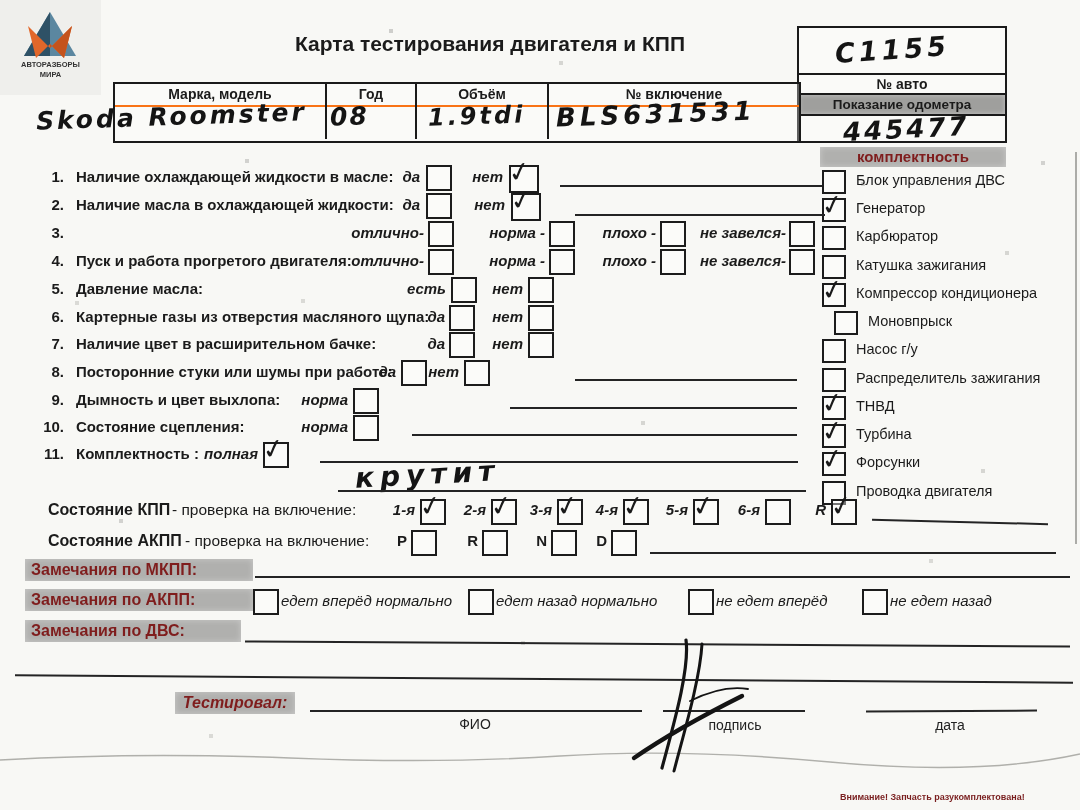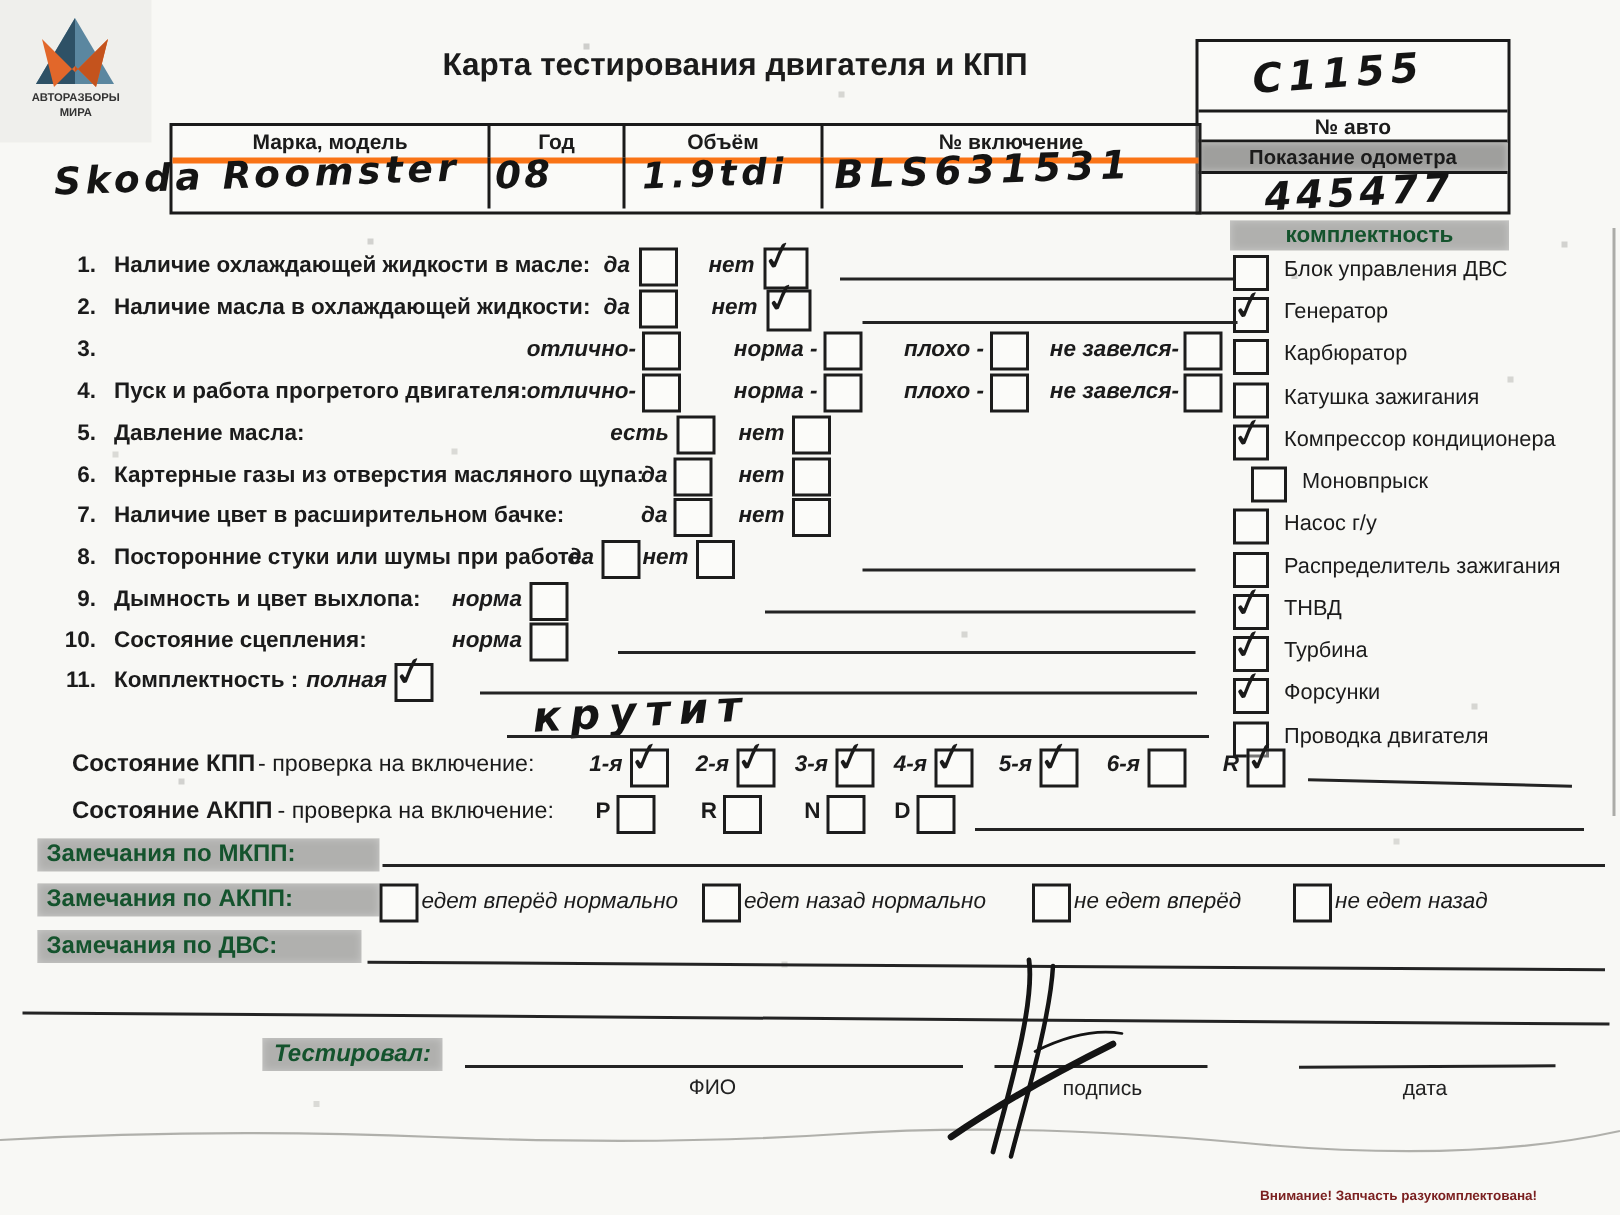--- a/index.html
+++ b/index.html
@@ -17,21 +17,21 @@
   .optl{position:absolute;font-style:italic;font-weight:normal;font-size:15px;white-space:nowrap;}
   .cb{position:absolute;width:22px;height:22px;border:2px solid #1c1c1c;background:rgba(255,255,255,.4);}
   .cb.small{width:20px;height:20px;}
   .cb.checked::after{
     content:"✓";position:absolute;left:-3px;top:-11px;
     font-size:27px;font-weight:bold;color:#1a1a1a;transform:rotate(-12deg);
     font-family:"DejaVu Sans",sans-serif;
   }
   .wline{position:absolute;height:0;border-bottom:2px solid #242424;}
   .band{
-    position:absolute;background:#b0b0ae;color:#14532d;font-weight:bold;
+    position:absolute;background:#b0b0ae;color:#7f1d1d;font-weight:bold;
     font-size:16px;white-space:nowrap;text-align:center;
     box-shadow:inset 0 0 6px rgba(255,255,255,.35);
   }
   .hand{
     position:absolute;font-family:"DejaVu Sans",sans-serif;font-style:italic;font-weight:bold;
     color:#141414;letter-spacing:2px;white-space:nowrap;transform:rotate(-2deg);
   }
   .hd-cell{font-weight:bold;font-size:14px;text-align:center;}
   .cmp-label{position:absolute;left:856px;font-size:14.5px;white-space:nowrap;}
   .small-label{font-size:14px;color:#222;}
@@ -74,21 +74,21 @@
       <span class="hand" style="left:36px;top:6px;font-size:27px;letter-spacing:4px;transform:rotate(-4deg);">C1155</span>
     </div>
     <div style="height:18px;line-height:18px;text-align:center;font-weight:bold;font-size:14px;border-bottom:2px solid #1a1a1a;">№ авто</div>
     <div style="height:19px;line-height:19px;text-align:center;font-weight:bold;font-size:13.5px;background:#9f9f9d;border-bottom:2px solid #1a1a1a;box-shadow:inset 0 0 5px rgba(255,255,255,.4);">Показание одометра</div>
     <div style="position:relative;height:27px;">
       <span class="hand" style="left:44px;top:-2px;font-size:26px;letter-spacing:3px;transform:rotate(-3deg);">445477</span>
     </div>
   </div>
 
   <div class="abs" style="left:113px;top:82px;width:684px;height:57px;border:2px solid #1a1a1a;background:rgba(255,255,255,.3);">
-    <div style="display:flex;height:21px;border-bottom:4px solid #f97316;">
+    <div style="display:flex;height:21px;border-bottom:2px solid #f97316;">
       <div class="hd-cell" style="width:210px;line-height:20px;border-right:2px solid #1a1a1a;">Марка, модель</div>
       <div class="hd-cell" style="width:88px;line-height:20px;border-right:2px solid #1a1a1a;">Год</div>
       <div class="hd-cell" style="width:130px;line-height:20px;border-right:2px solid #1a1a1a;">Объём</div>
       <div class="hd-cell" style="flex:1;line-height:20px;">№ включение</div>
     </div>
 
     <div class="abs" style="left:210px;top:21px;width:2px;height:34px;background:#1a1a1a;"></div>
     <div class="abs" style="left:300px;top:21px;width:2px;height:34px;background:#1a1a1a;"></div>
     <div class="abs" style="left:432px;top:21px;width:2px;height:34px;background:#1a1a1a;"></div>
   </div>

